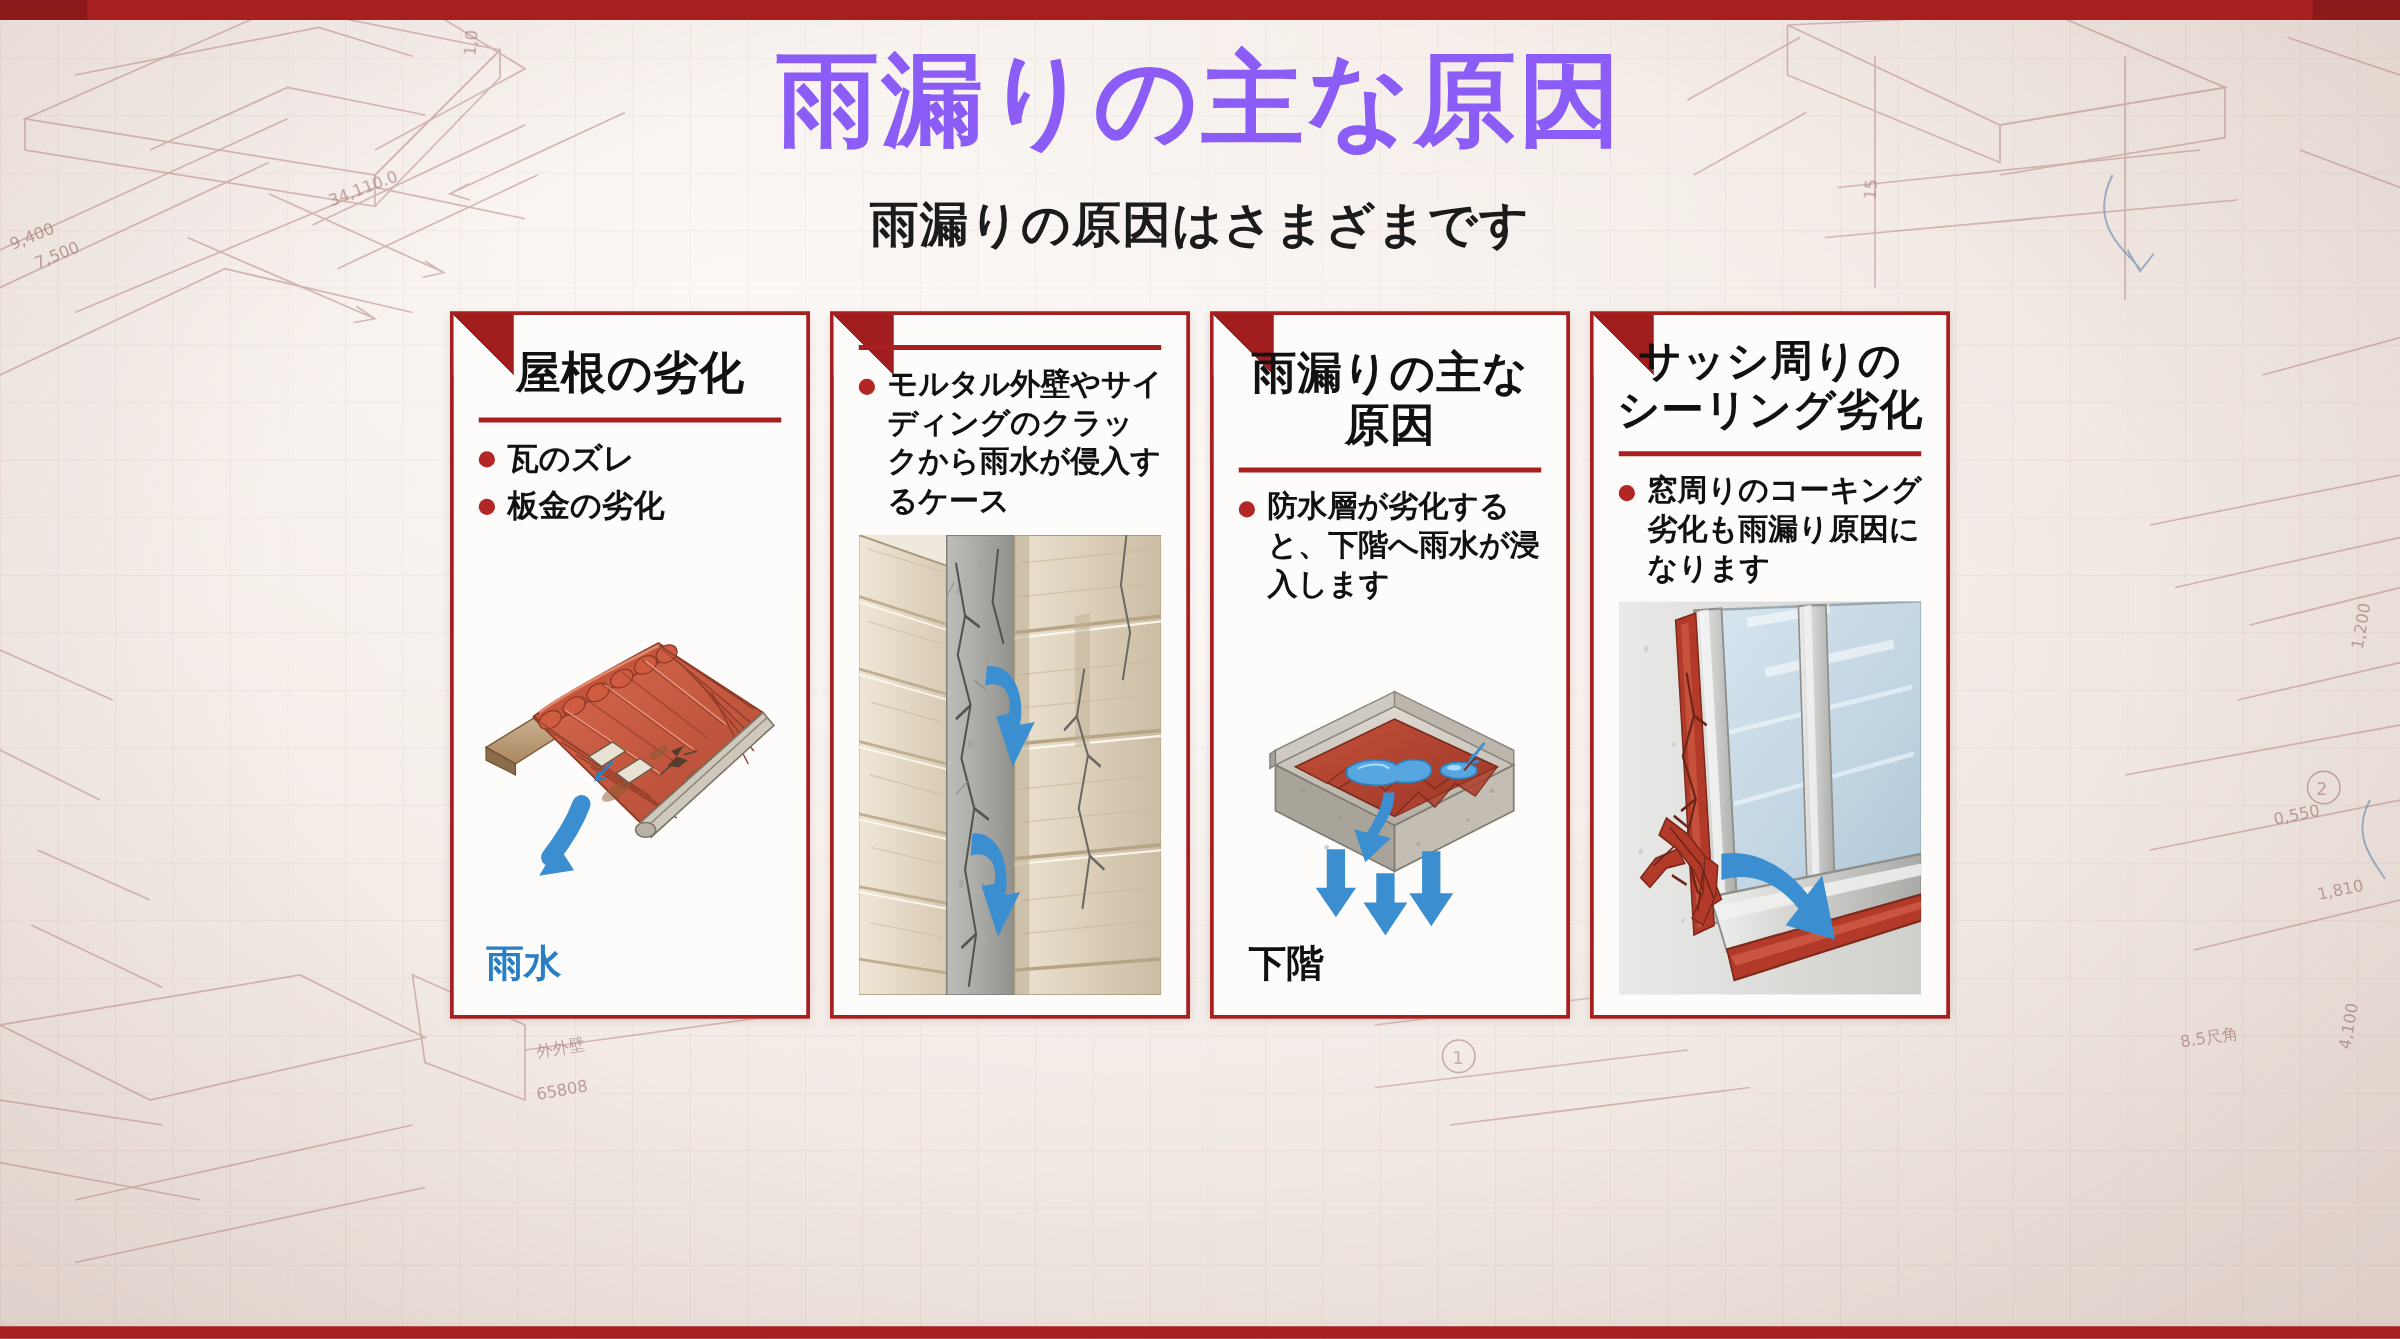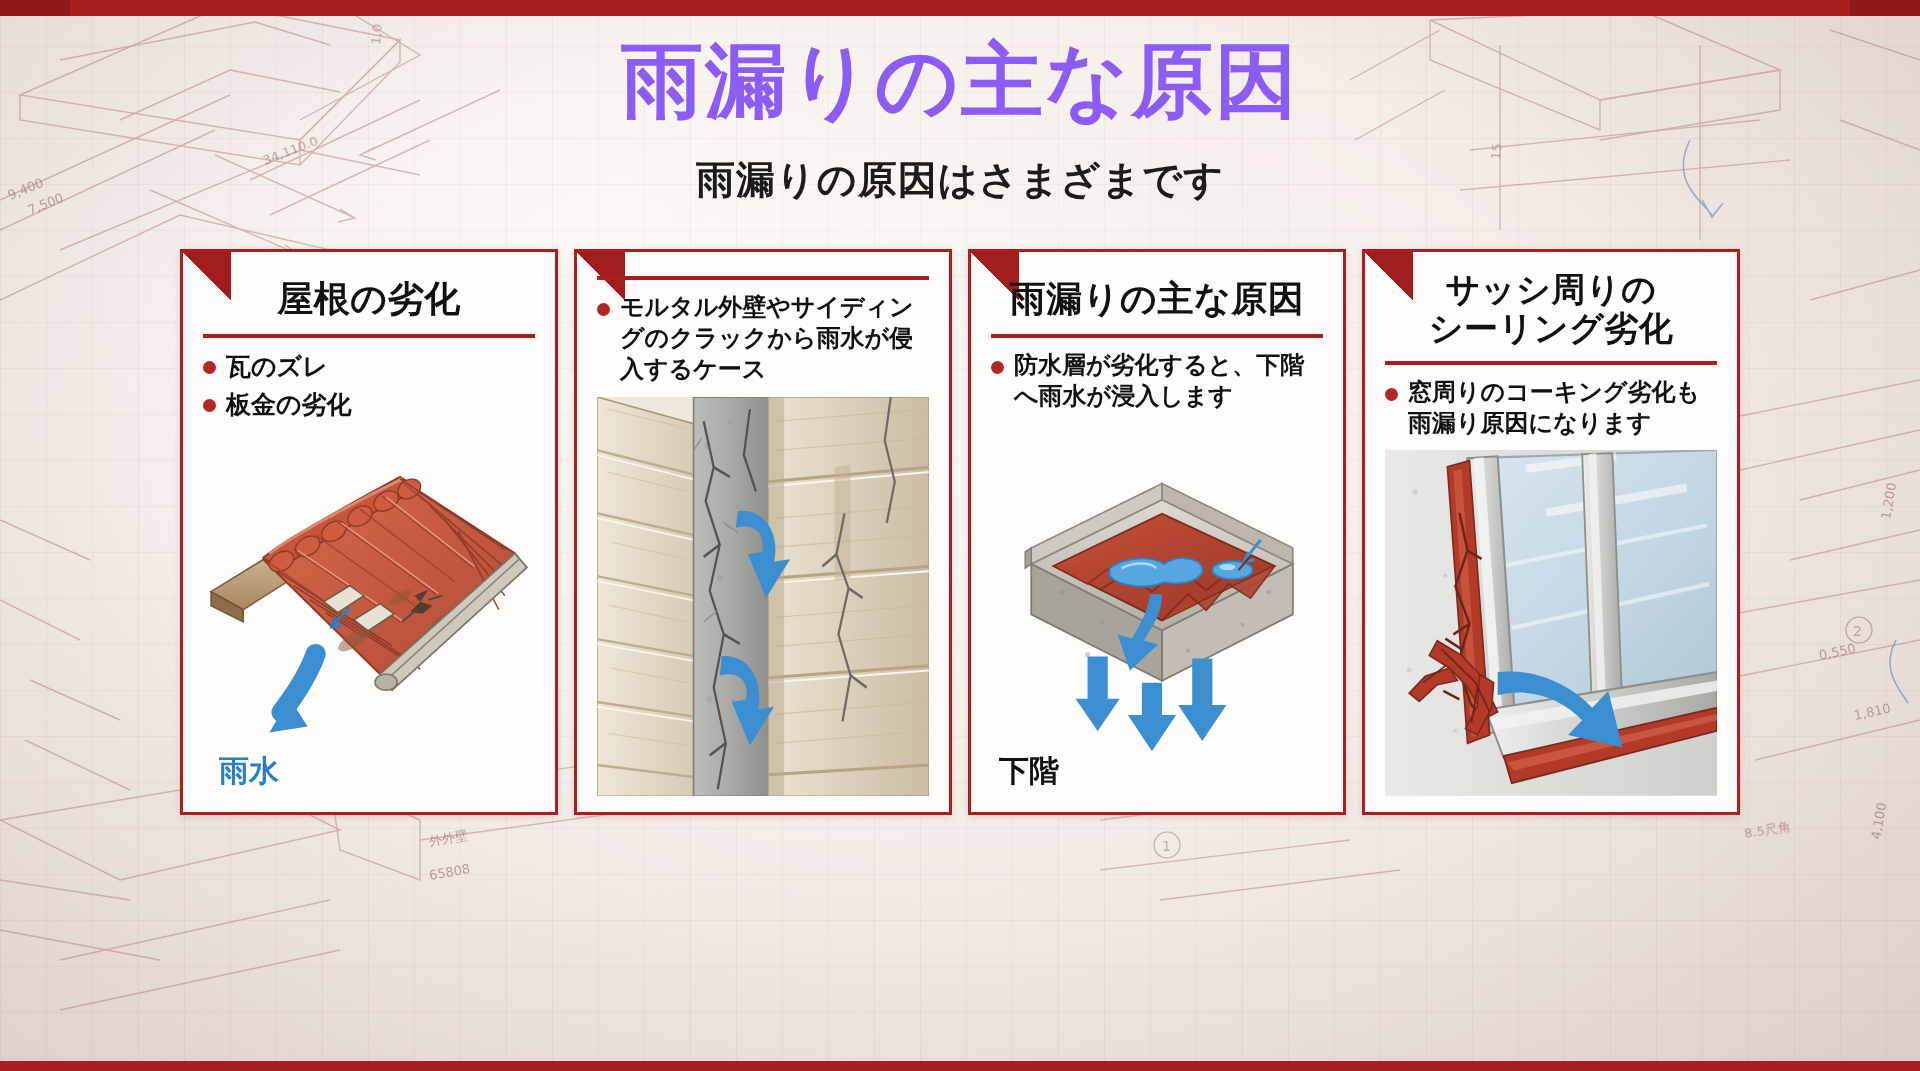--- a/index.html
+++ b/index.html
@@ -55,21 +55,21 @@
     margin-top: 28px; font-size: 39px; font-weight: 700; color: #1b1b1b; letter-spacing: 1px;
   }
 
   
   #cards {
     position: absolute; top: 249px; left: 0; width: 100%; height: 570px;
     display: flex; justify-content: center; gap: 16px; z-index: 10;
   }
   .card {
     position: relative;
-    width: 378px; height: 566px;
+    width: 288px; height: 566px;
     background: #fdfcfb;
     border: 3px solid #a81f20;
     padding: 0 0 10px 0;
     box-shadow: 0 2px 7px rgba(90,40,30,.15);
   }
   .card-notch {
     position: absolute; left: 0px; top: 0px; width: 48px; height: 48px;
     background: linear-gradient(45deg, #fdfcfb 49.6%, #a01c1d 49.6%);
   }
   .card-inner { position: relative; z-index: 2; padding: 12px 16px 0 16px; height: 100%; display: flex; flex-direction: column; }
@@ -282,21 +282,21 @@
           <path d="M182 230 L314 110" stroke="#8c8478" stroke-width="1.6" fill="none"></path>
           <ellipse cx="182" cy="232" rx="11" ry="8" fill="#b9b1a5" stroke="#7e7669" stroke-width="1.6"></ellipse>
 
           <path d="M146 158 L128 176 M131 168 L128 177 L138 176" stroke="#2a7fc4" stroke-width="3" fill="none"></path>
 
           <g>
             <path d="M112 204 C104 226, 92 244, 78 262" stroke="#3b8fd0" stroke-width="20" fill="none" stroke-linecap="round"></path>
             <path d="M86 248 L66 282 L104 276 Z" fill="#3b8fd0"></path>
           </g>
         </svg>
-        <div class="fig-label" style="left: 16px; bottom: 4px;">雨水</div>
+        <div class="fig-label" style="left: 6px; bottom: 4px;">雨水</div>
       </div>
     </div>
   </div>
 
   <div class="card">
     <div class="card-notch"></div>
     <div class="card-inner">
       <div class="card-rule"></div>
       <ul class="bullets">
         <li class="bullet tight">

